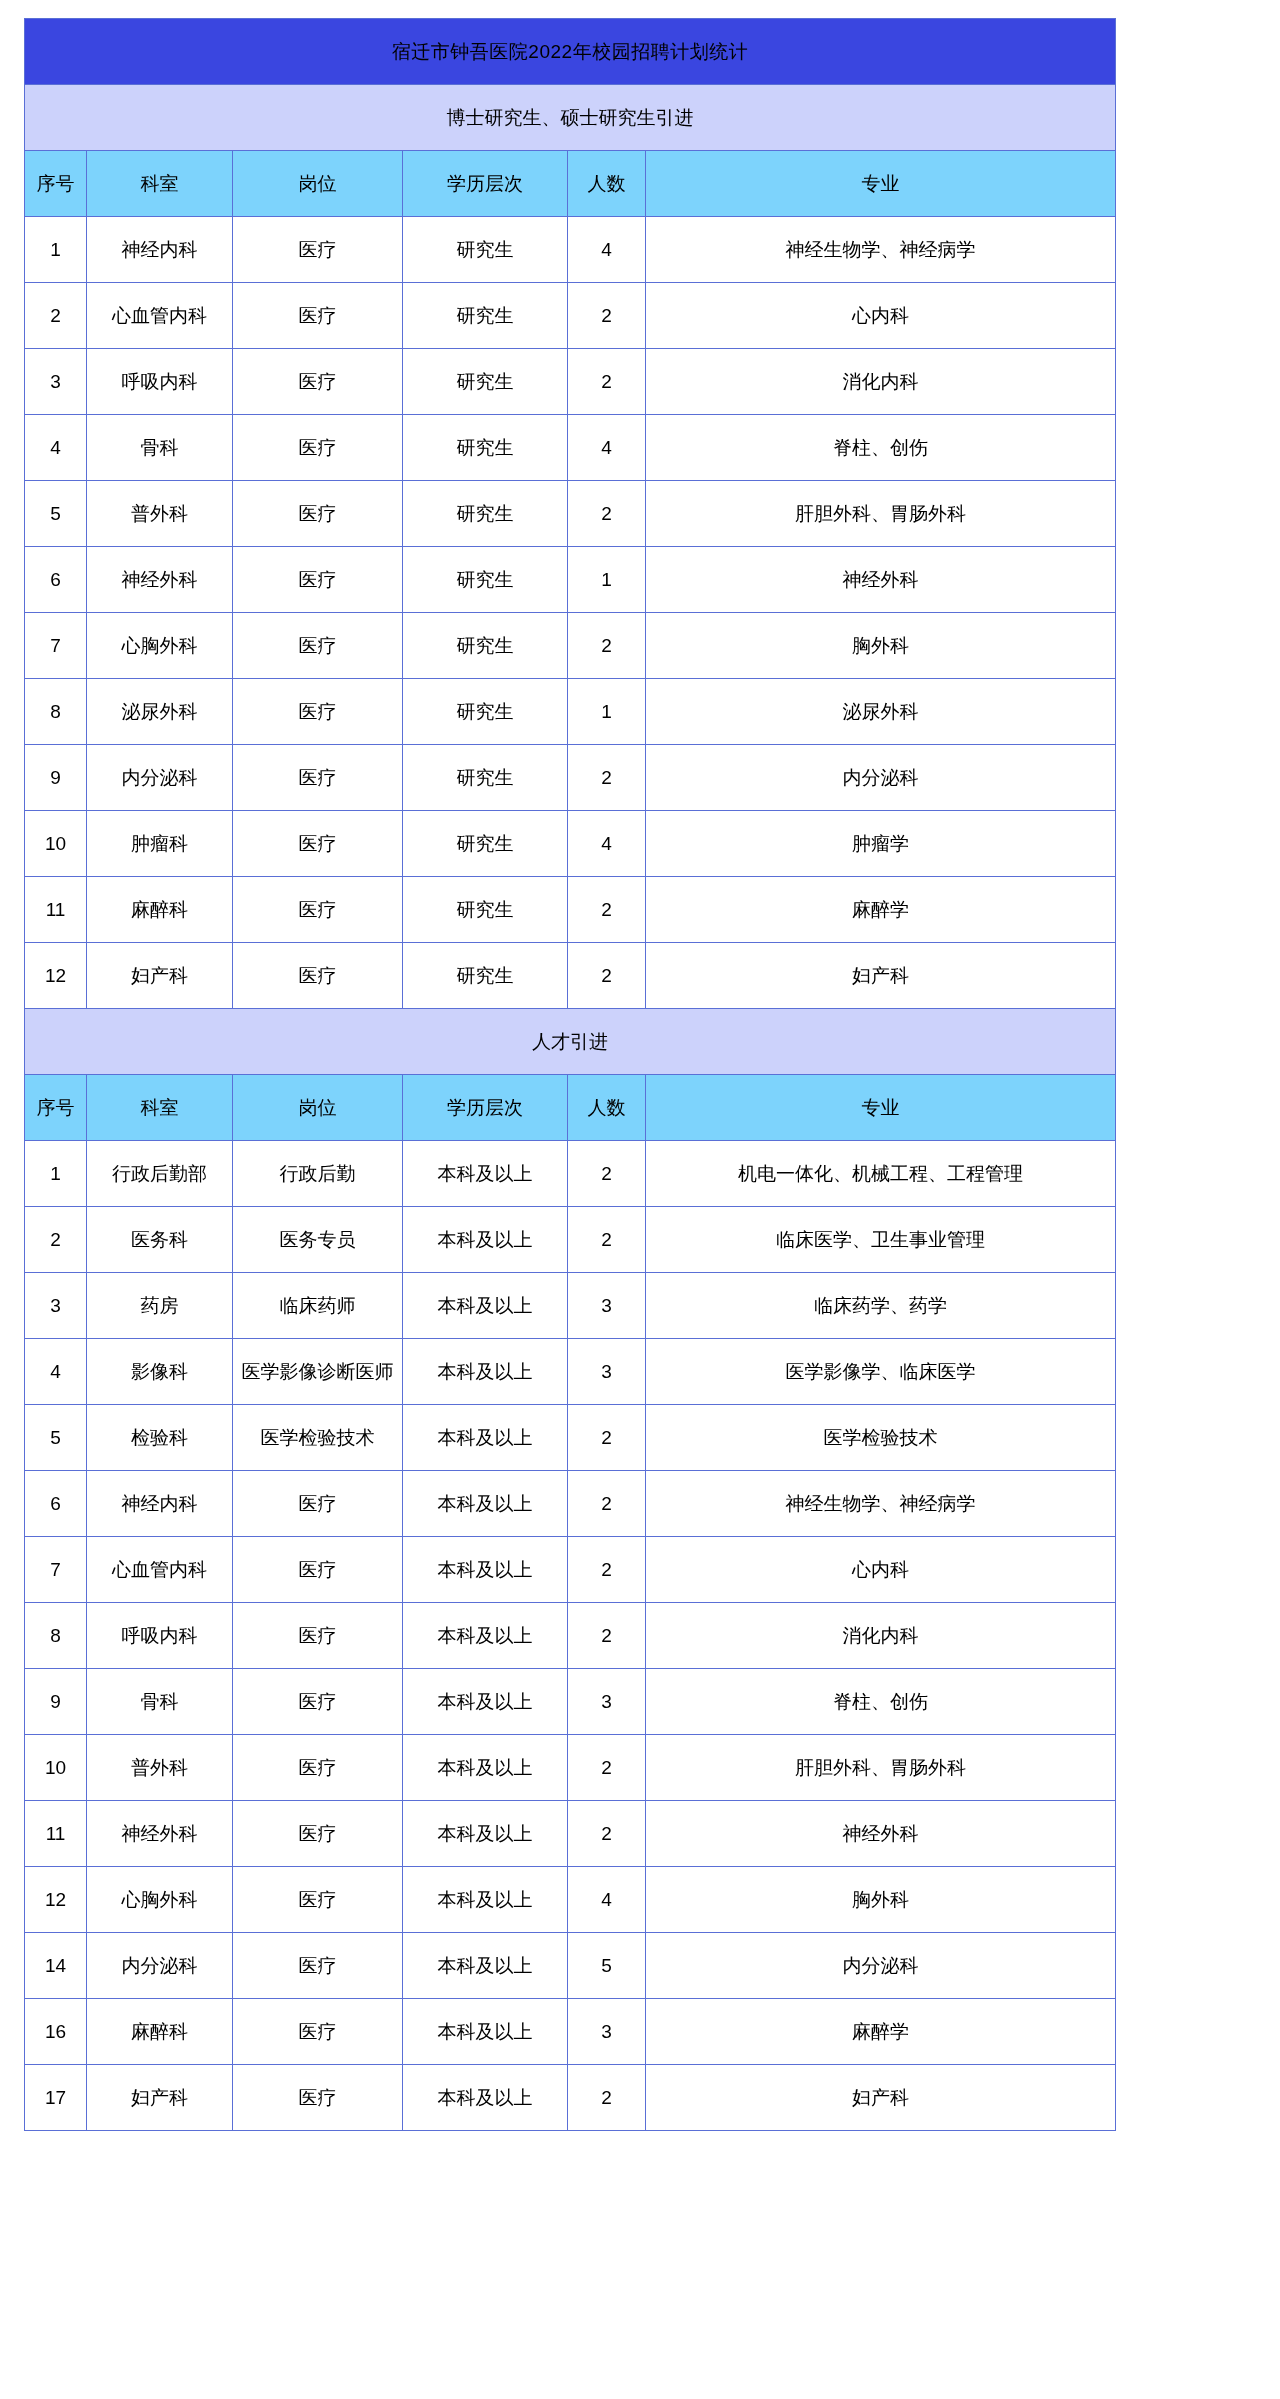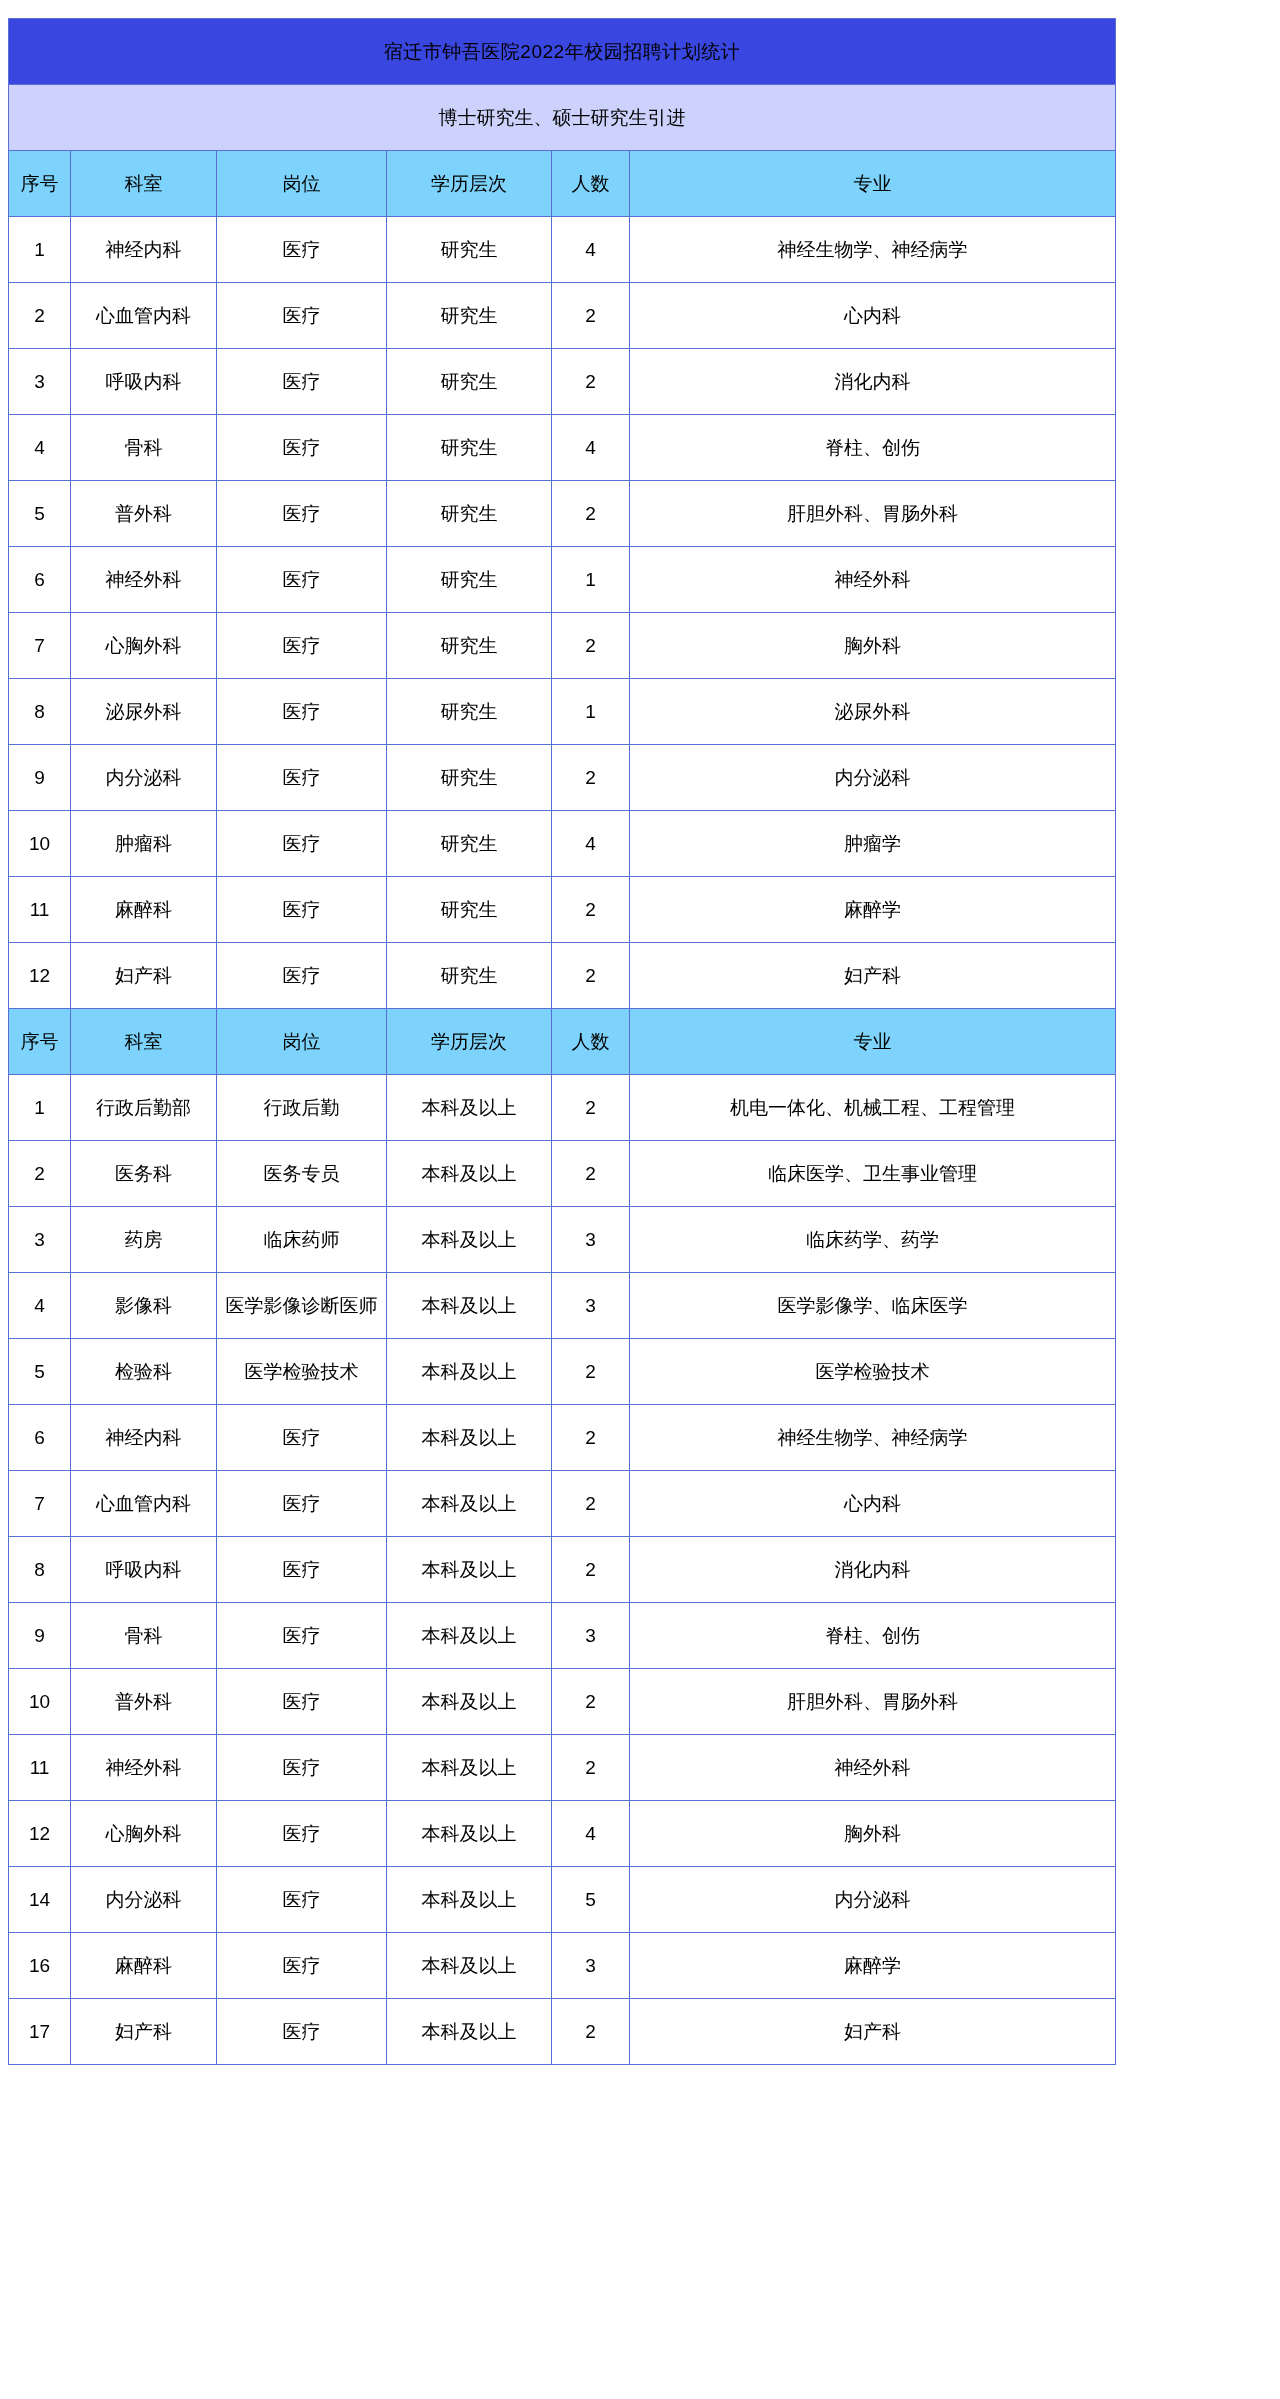--- a/index.html
+++ b/index.html
@@ -8,21 +8,21 @@
     background: #ffffff;
   }
   body {
     width: 1280px;
     font-family: "Liberation Sans", "DejaVu Sans", sans-serif;
     color: #000000;
   }
   .page {
     width: 1140px;
     box-sizing: border-box;
-    padding: 18px 24px 20px 8px;
+    padding: 18px 24px 20px 24px;
   }
   table.plan {
     border-collapse: collapse;
     width: 100%;
     table-layout: fixed;
   }
   table.plan td, table.plan th {
     border: 1px solid #5a6fd6;
     text-align: center;
     vertical-align: middle;
@@ -184,20 +184,23 @@
           <td class="cell-major">麻醉学</td>
         </tr>
         <tr>
           <td>12</td>
           <td>妇产科</td>
           <td>医疗</td>
           <td>研究生</td>
           <td class="cell-num">2</td>
           <td class="cell-major">妇产科</td>
         </tr>
+        <tr class="section-row">
+          <td colspan="6">人才引进</td>
+        </tr>
         <tr class="head-row">
           <td>序号</td>
           <td>科室</td>
           <td>岗位</td>
           <td>学历层次</td>
           <td>人数</td>
           <td>专业</td>
         </tr>
         <tr>
           <td>1</td>

